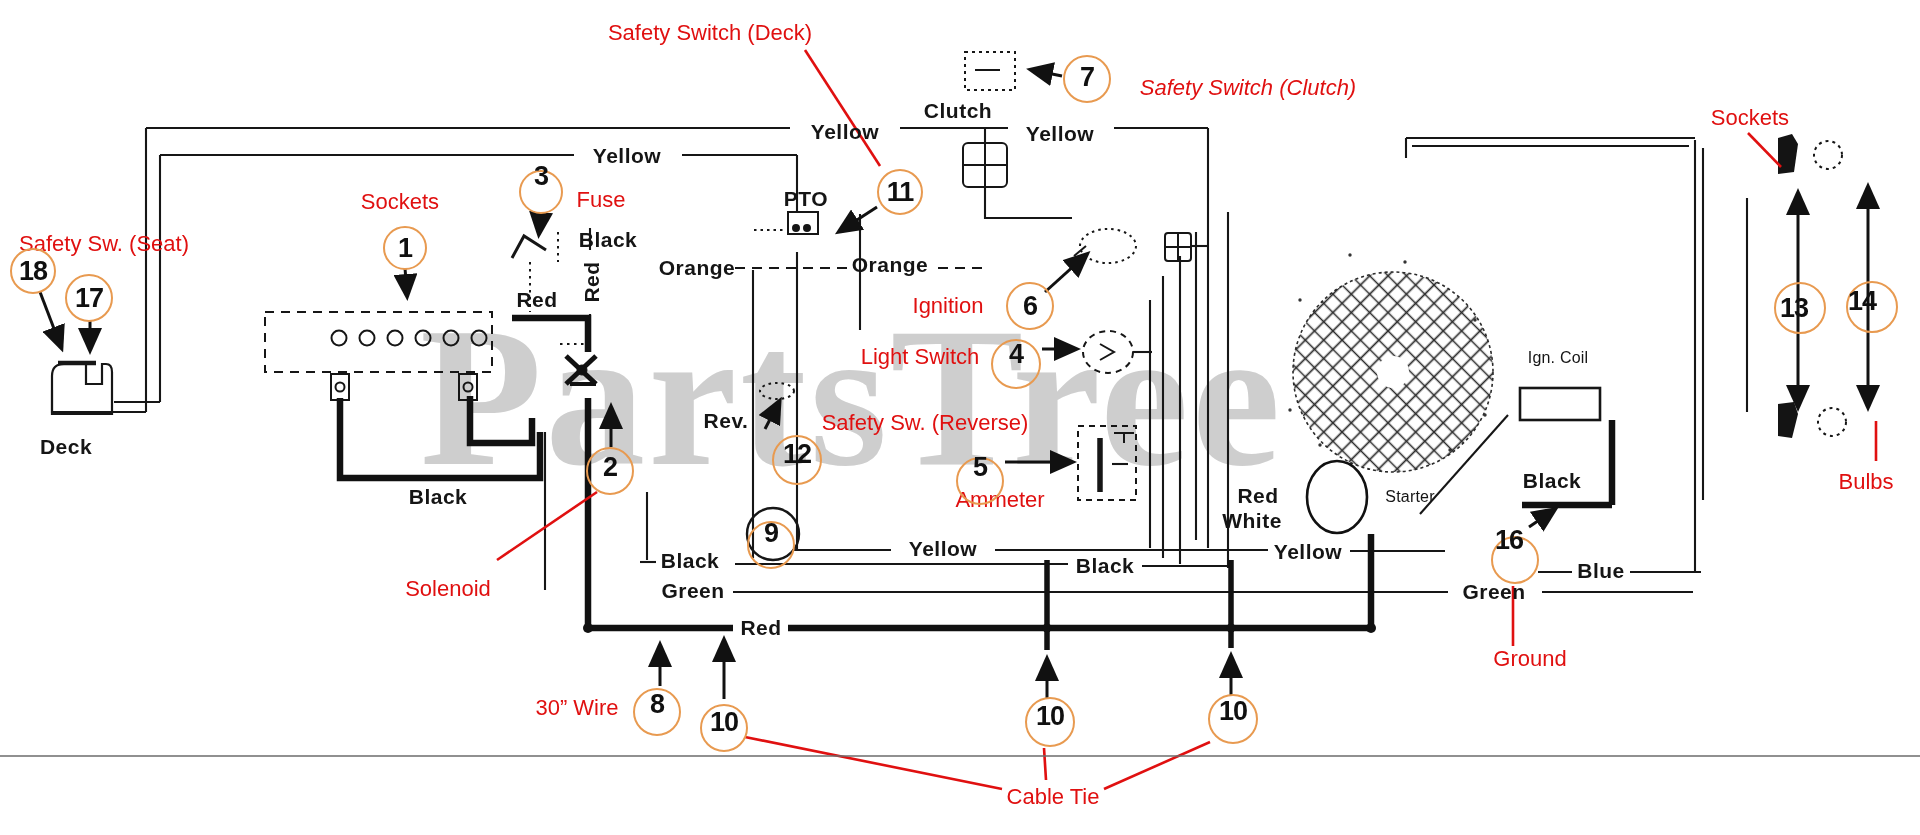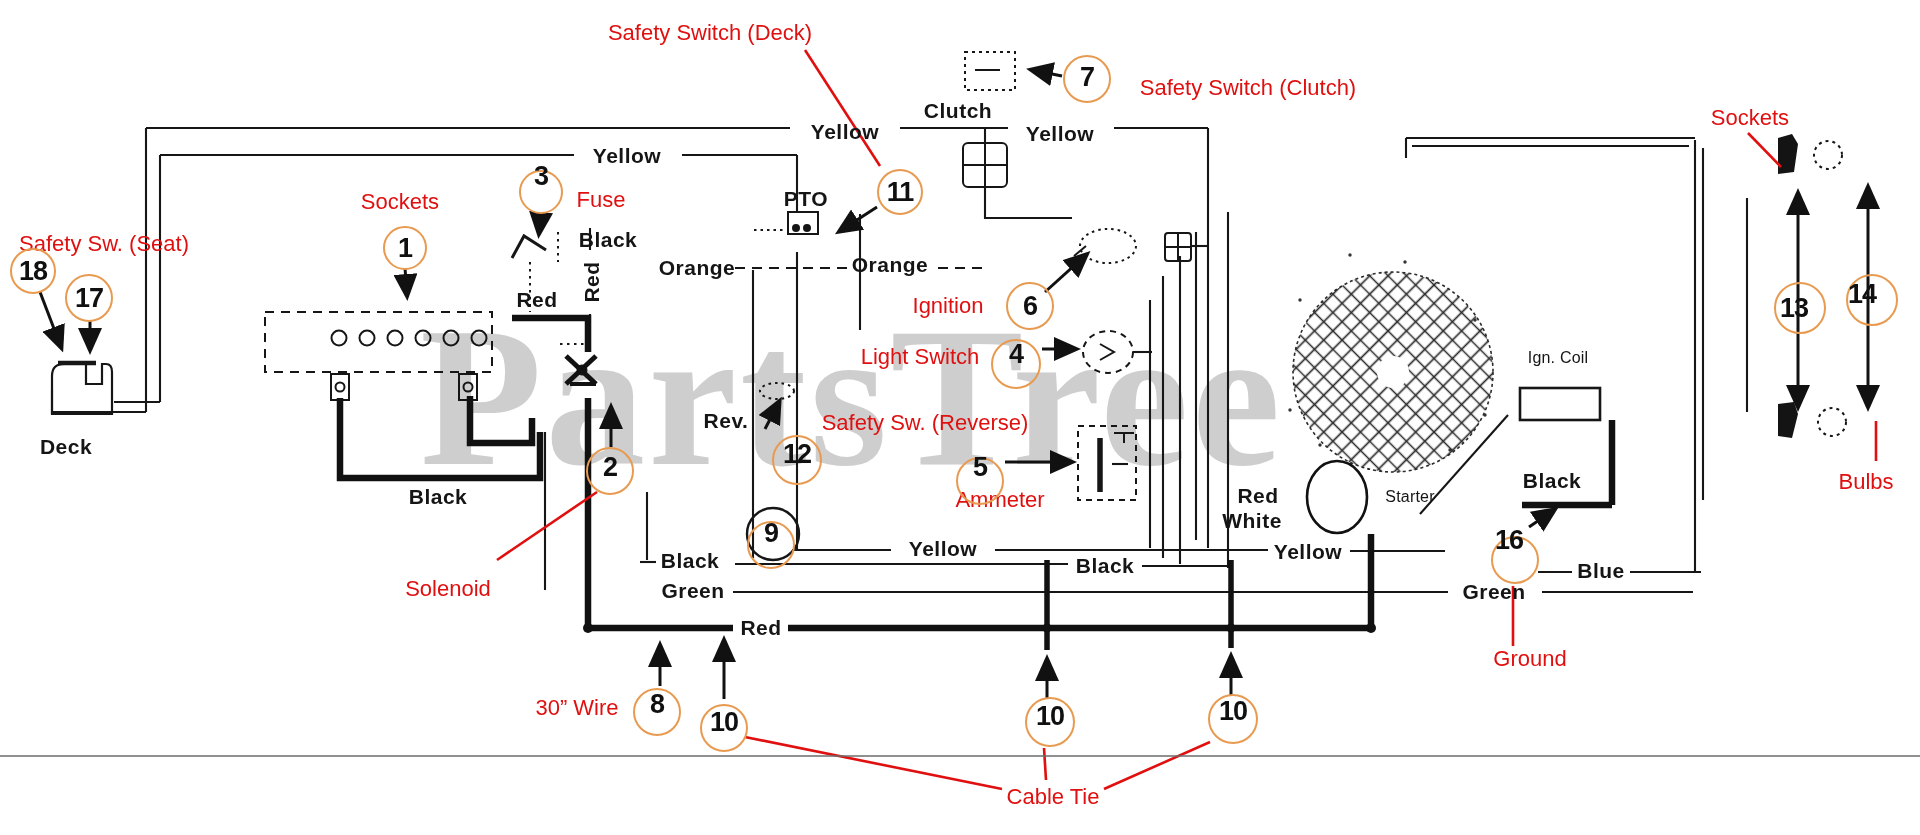--- a/index.html
+++ b/index.html
@@ -259,21 +259,21 @@
       <span class="black-label" style="left: 1308px; top: 552px;">Yellow</span>
       <span class="black-label" style="left: 66px; top: 447px;">Deck</span>
       <span class="black-label light" style="left: 1558px; top: 358px;">Ign. Coil</span>
       <span class="black-label light" style="left: 1410px; top: 497px;">Starter</span>
       <span class="black-label" style="left: 1552px; top: 481px;">Black</span>
       <span class="black-label" style="left: 1601px; top: 571px;">Blue</span>
       <span class="black-label" style="left: 1494px; top: 592px;">Green</span>
     </div>
   <div class="layer" id="red-callouts-layer">
       <span class="red-label" style="left: 710px; top: 33px;">Safety Switch (Deck)</span>
-      <span class="red-label" style="left: 1248px; top: 88px;">Safety Switch (Clutch)</span>
+      <span class="red-label" style="left: 1248px; top: 88px; font-style: italic;">Safety Switch (Clutch)</span>
       <span class="red-label" style="left: 1750px; top: 118px;">Sockets</span>
       <span class="red-label" style="left: 104px; top: 220px; margin-top: 24px;">Safety Sw. (Seat)</span>
       <span class="red-label" style="left: 400px; top: 202px;">Sockets</span>
       <span class="red-label" style="left: 601px; top: 200px;">Fuse</span>
       <span class="red-label" style="left: 948px; top: 306px;">Ignition</span>
       <span class="red-label" style="left: 920px; top: 357px;">Light Switch</span>
       <span class="red-label" style="left: 925px; top: 423px;">Safety Sw. (Reverse)</span>
       <span class="red-label" style="left: 1000px; top: 500px;">Ammeter</span>
       <span class="red-label" style="left: 448px; top: 589px;">Solenoid</span>
       <span class="red-label" style="left: 577px; top: 708px;">30” Wire</span>
@@ -326,20 +326,20 @@
       </div>
       <div class="marker" style="left: 1050px; top: 722px; width: 46px; height: 46px;">
         <span class="digit" style="margin-left: 0px; margin-top: -6px;">10</span>
       </div>
       <div class="marker" style="left: 1233px; top: 719px; width: 46px; height: 46px;">
         <span class="digit" style="margin-left: 0px; margin-top: -8px;">10</span>
       </div>
       <div class="marker" style="left: 1800px; top: 308px; width: 48px; height: 48px;">
         <span class="digit" style="margin-left: -6px; margin-top: 0px;">13</span>
       </div>
-      <div class="marker" style="left: 1872px; top: 300px; width: 48px; height: 48px; text-decoration: underline;">
+      <div class="marker" style="left: 1872px; top: 307px; width: 48px; height: 48px; text-decoration: underline;">
         <span class="digit" style="margin-left: -10px; margin-top: -6px;">14</span>
       </div>
       <div class="marker" style="left: 1515px; top: 560px; width: 44px; height: 44px;">
         <span class="digit" style="margin-left: -6px; margin-top: -20px;">16</span>
       </div>
     </div>
 </div>
 
 </body></html>

